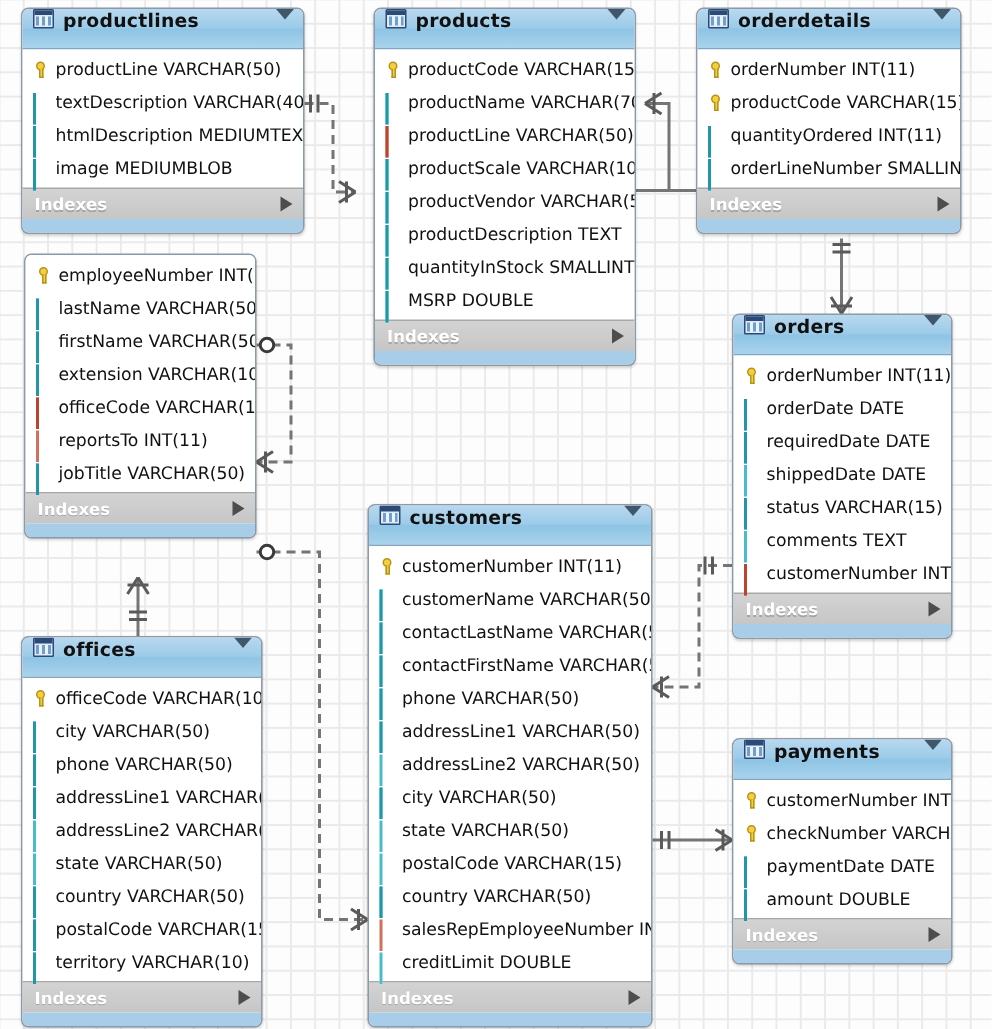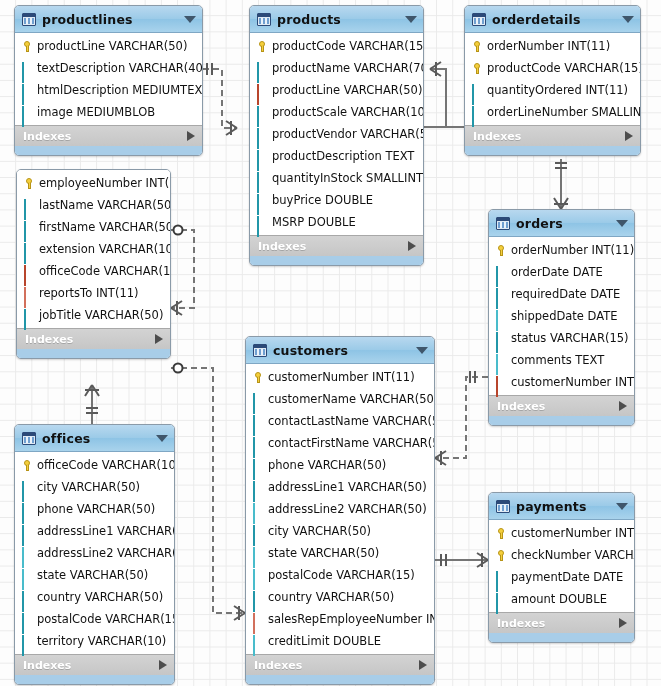--- a/index.html
+++ b/index.html
@@ -27,21 +27,21 @@
     position:absolute;
     border:1px solid #8a9aa8;
     border-radius:5px;
     background:#ffffff;
     box-sizing:border-box;
     overflow:hidden;
     box-shadow:0 1px 2px rgba(0,0,0,.18);
   }
   .thdr {
     height:26px;
-    display:flex; align-items:center;
+    display:flex; align-items:flex-start;
     padding:0 6px 0 7px;
     background:linear-gradient(to bottom,#b8d8ef 0%, #9ccbe8 48%, #8ec4e5 52%, #a9d3ec 100%);
     border-bottom:1px solid #7fa7c4;
     gap:6px;
   }
   .ticon { width:14px; height:13px; flex:0 0 auto; position:relative;
            background:#dfeaf4; border:1px solid #2c4a78; border-radius:1px; box-sizing:border-box; }
   .ticon::before { content:""; position:absolute; left:0; top:0; right:0; height:3px; background:#2c4a78; }
   .ticon::after { content:""; position:absolute; left:1px; top:4px; right:1px; bottom:1px;
     background:repeating-linear-gradient(to right,#6f9fd0 0 2px,#eaf2fa 2px 4px); }
@@ -198,24 +198,20 @@
           <div class="col">
             <span class="ic"><span class="dia c-full"></span></span>
             <span class="ctext">productDescription TEXT</span>
           </div>
           <div class="col">
             <span class="ic"><span class="dia c-full"></span></span>
             <span class="ctext">quantityInStock SMALLINT(6)</span>
           </div>
           <div class="col">
             <span class="ic"><span class="dia c-full"></span></span>
-            <span class="ctext">buyPrice DOUBLE</span>
-          </div>
-          <div class="col">
-            <span class="ic"><span class="dia c-full"></span></span>
             <span class="ctext">MSRP DOUBLE</span>
           </div>
         </div>
         <div class="tfoot">
           <span class="flabel">Indexes</span>
           <span class="fcaret"></span>
         </div>
         <div class="tstrip"></div>
       </div>
       <div class="tbl" style="left: 464px; top: 5px; width: 177px;">

